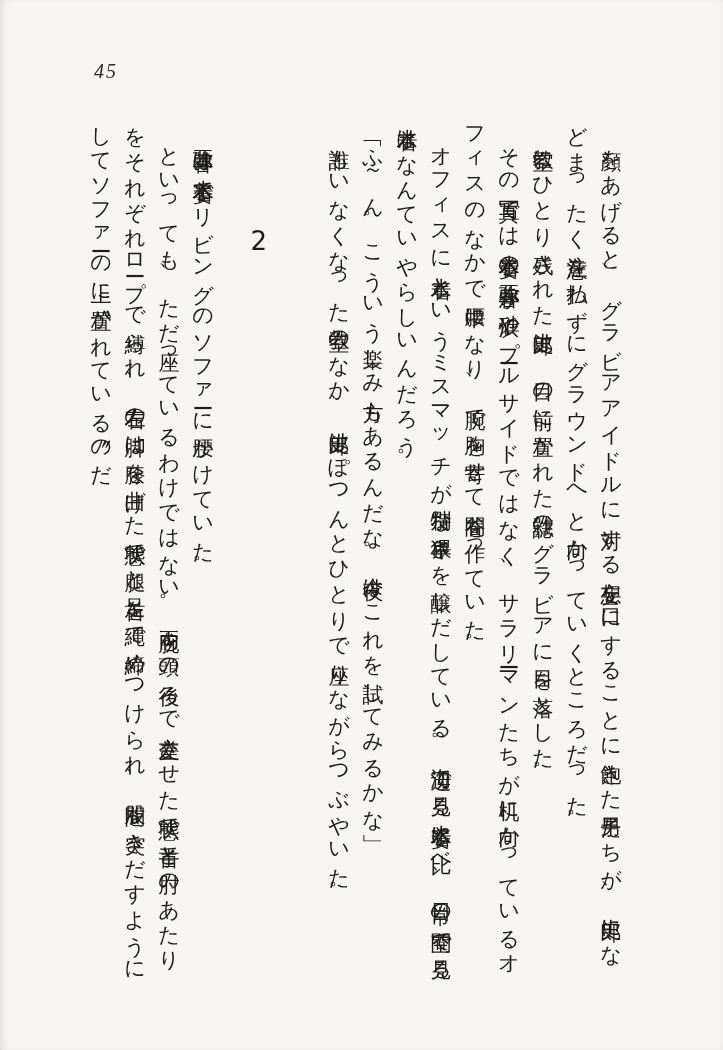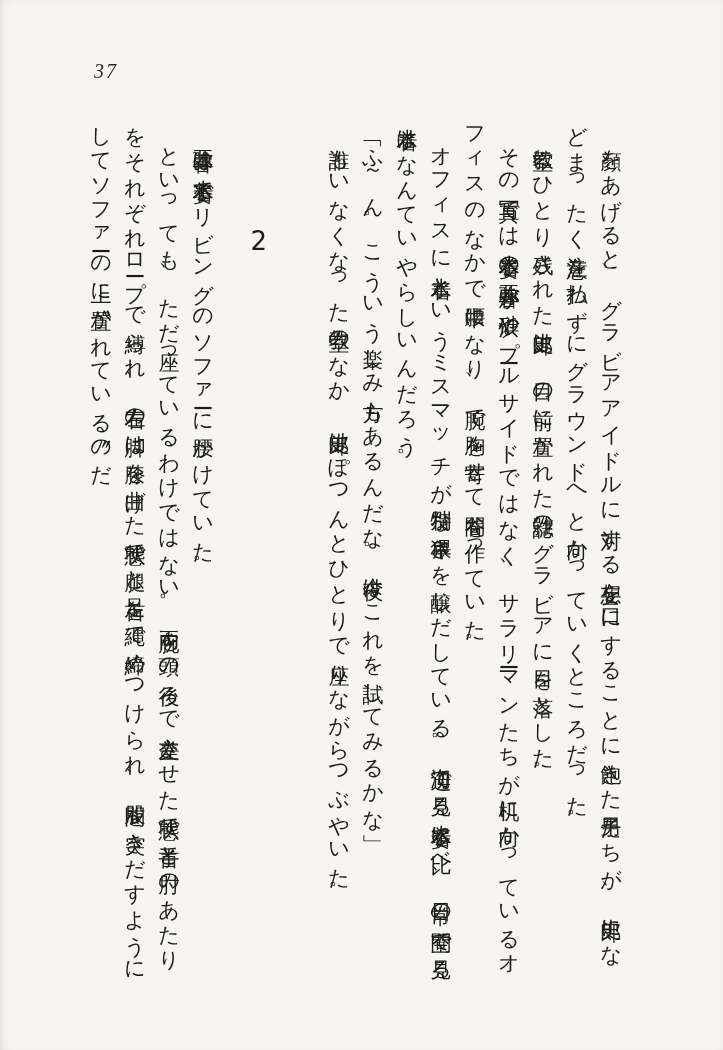--- a/index.html
+++ b/index.html
@@ -58,21 +58,21 @@
       font-weight: 500;
       letter-spacing: 0;
       color: #1c1c1a;
     }
   </style>
 </head>
 <body>
 
 <div class="page">
 
-  <div class="page-number">37</div>
+  <div class="page-number">45</div>
 
   <div class="text-area">
 
     <p class="para">顔をあげると、グラビアアイドルに対する妄想を口にすることに飽きた男子たちが、史郎になどまったく注意を払わずにグラウンドへと向かっていくところだった。</p>
     <p class="para">教室にひとり残された史郎は、目の前に置かれた雑誌のグラビアに目を落とした。</p>
     <p class="para">その写真では水着姿の亜弥香が砂浜やプールサイドではなく、サラリーマンたちが机に向かっているオフィスのなかで中腰になり、腕で胸を寄せて谷間を作っていた。</p>
     <p class="para">オフィスに水着というミスマッチが特別な卑猥さを醸しだしている。海辺で見る水着姿に比べ、日常の空間で見る水着はなんていやらしいんだろう。</p>
     <p class="para">「ふ～ん。こういう楽しみ方もあるんだな。今夜はこれを試してみるかな」</p>
     <p class="para">誰もいなくなった教室のなか、史郎はぽつんとひとりで座りながらつぶやいた。</p>
 

